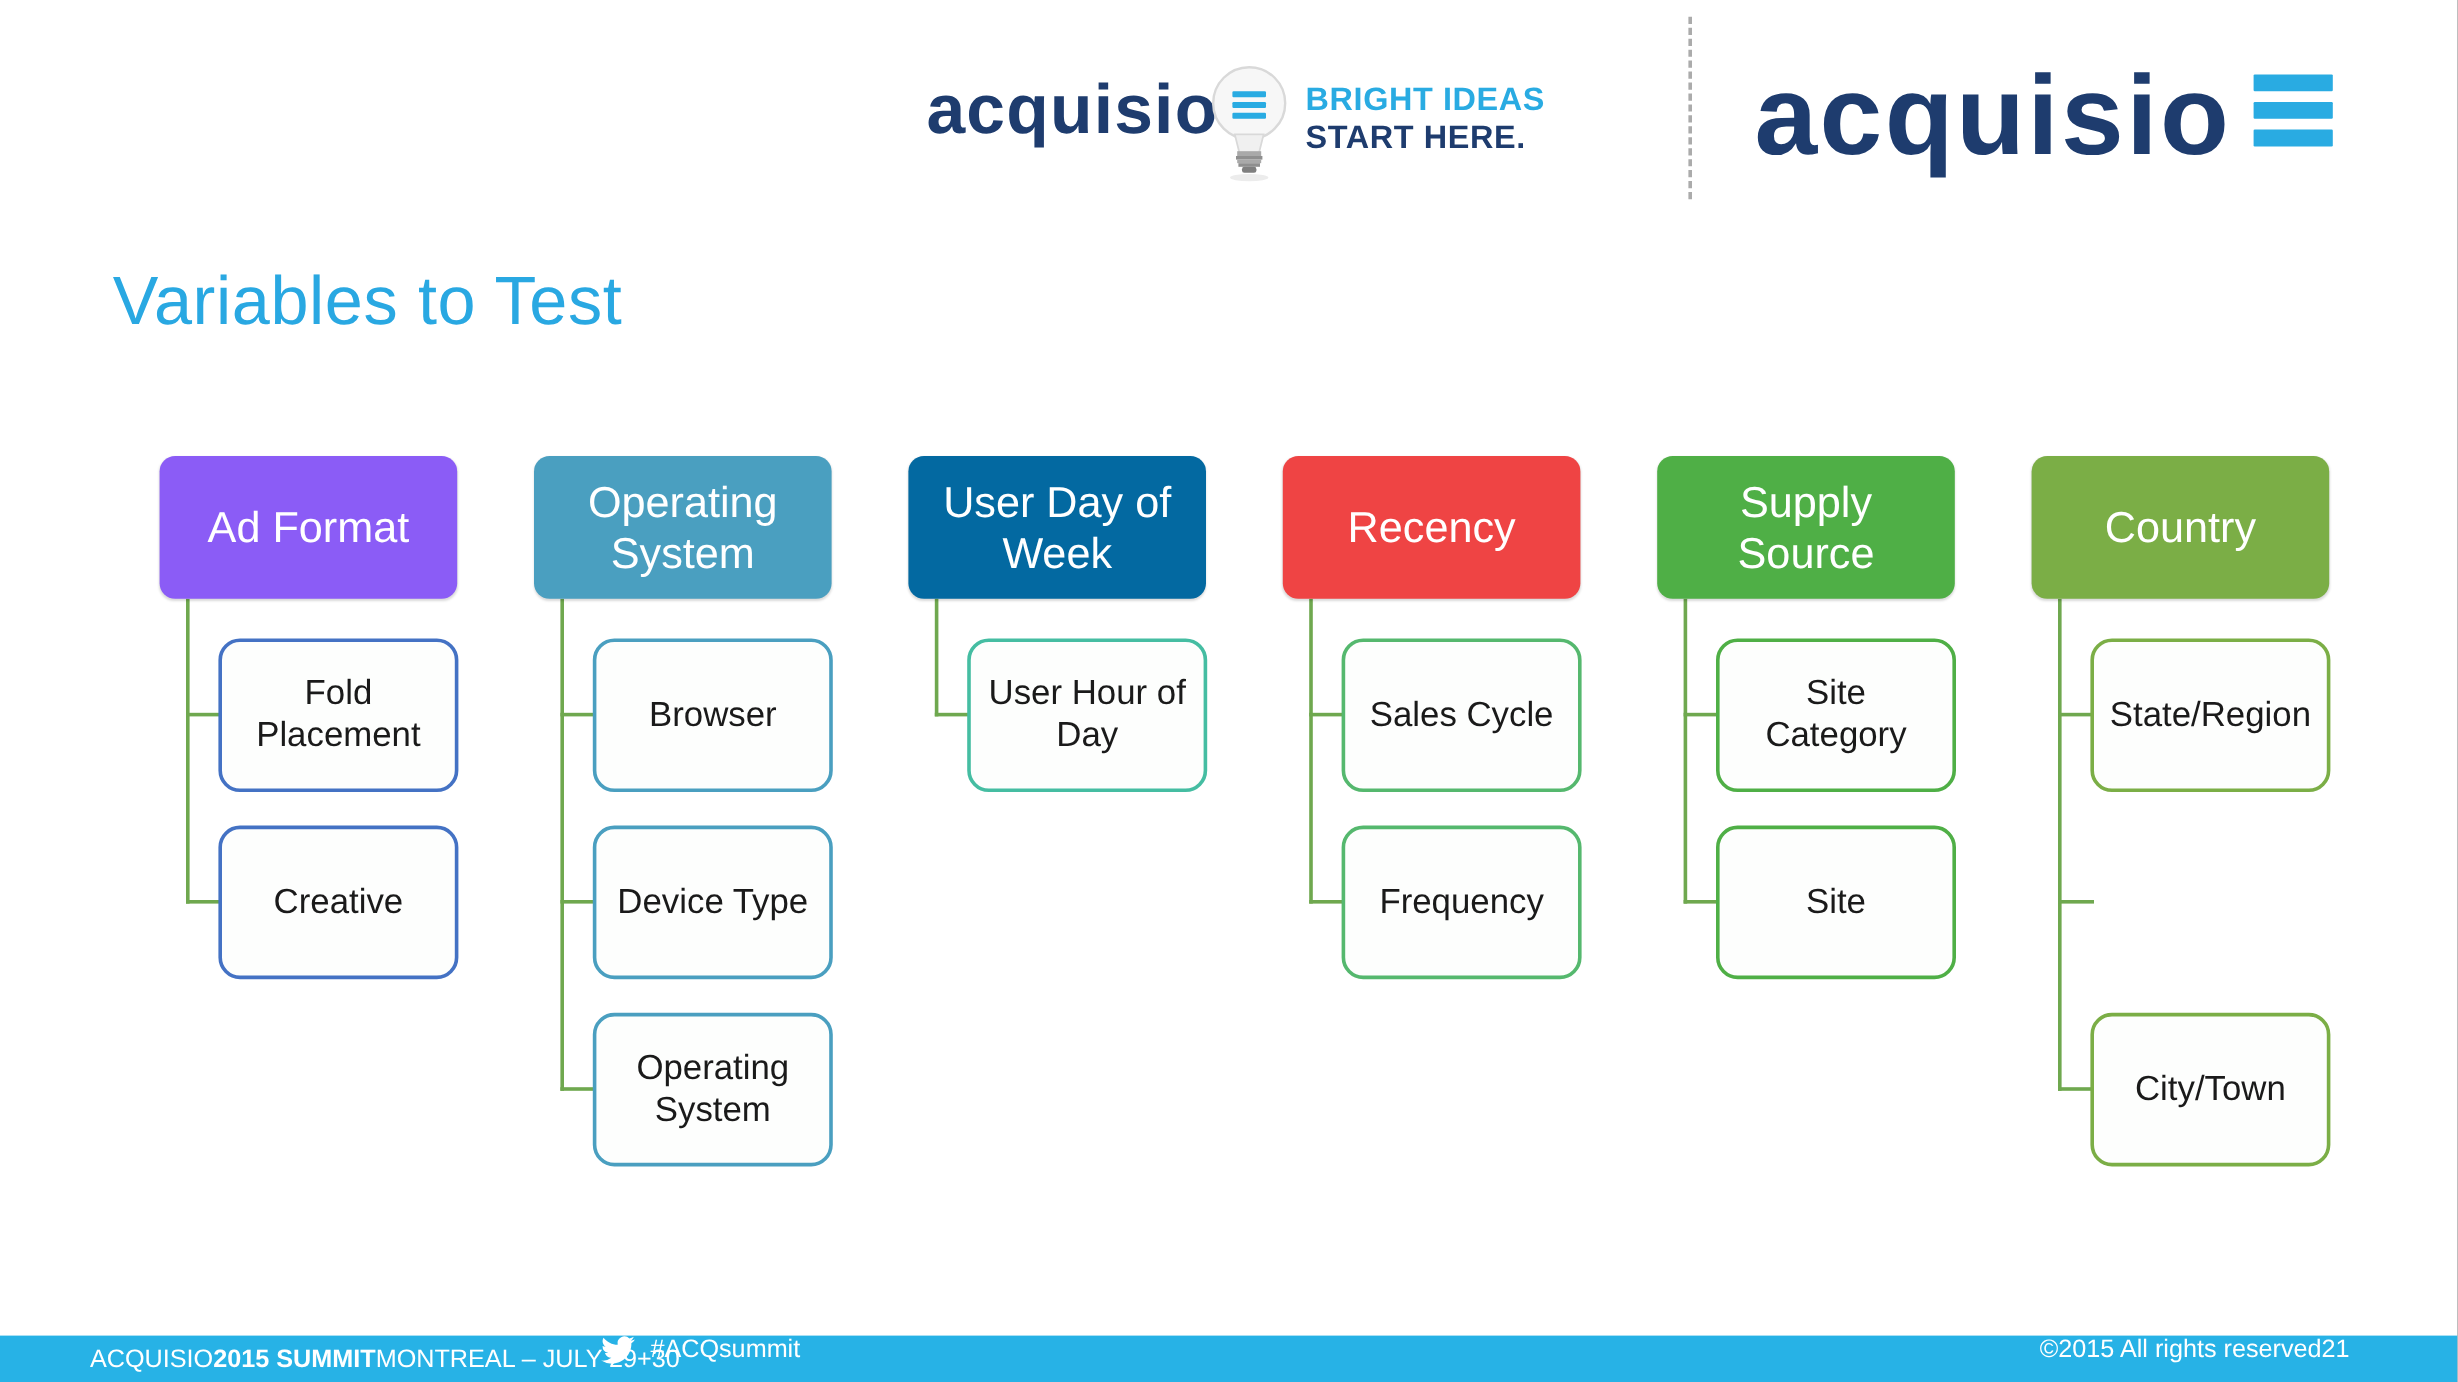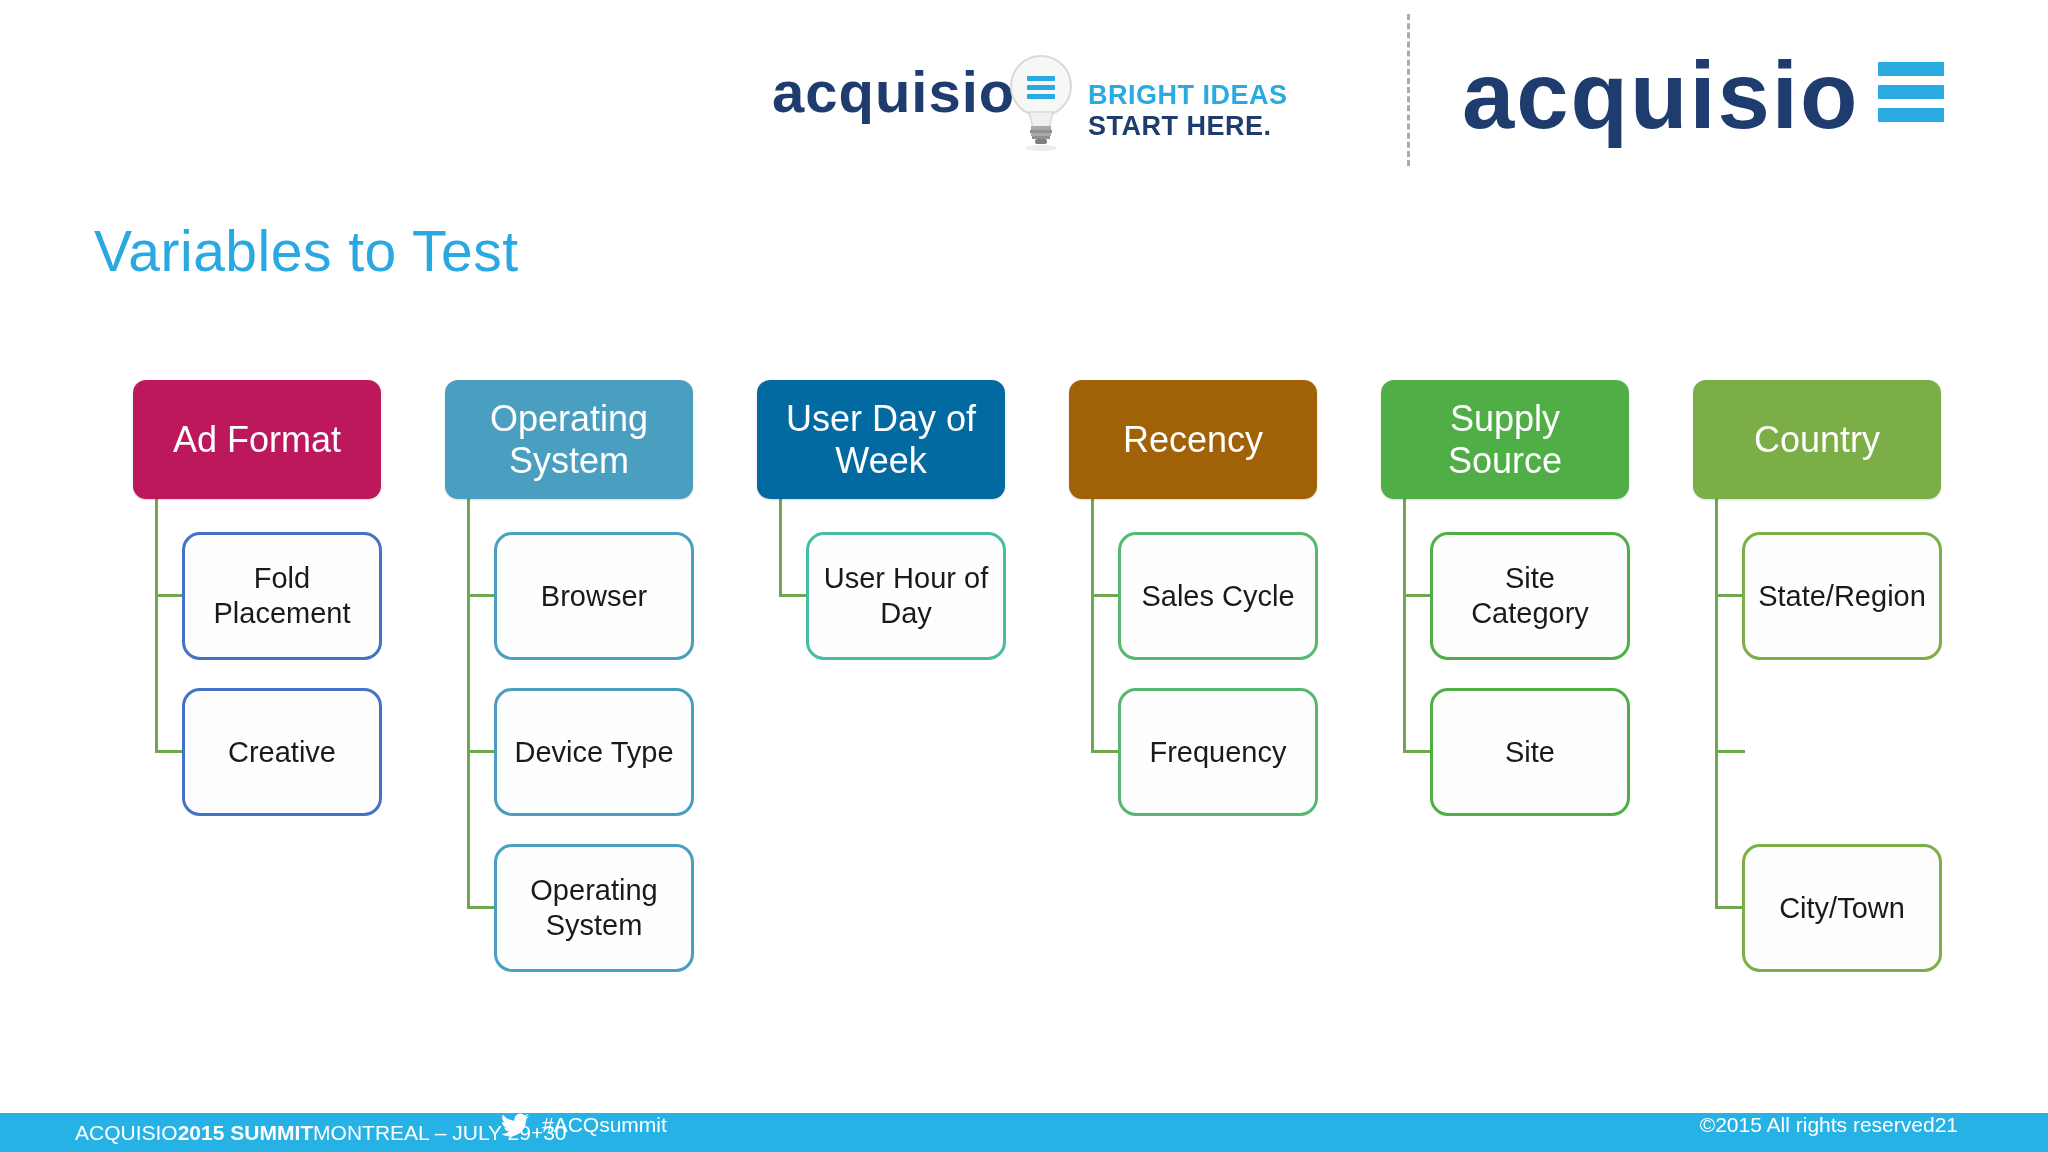--- a/index.html
+++ b/index.html
@@ -195,41 +195,41 @@
     <rect x="23" y="42" width="28" height="5" rx="1" style="fill: rgb(41, 171, 226);"></rect>
     <rect x="27" y="74" width="20" height="4" fill="#a9a9a9"></rect>
     <rect x="26" y="78" width="22" height="3" fill="#8f8f8f"></rect>
     <rect x="27" y="81" width="20" height="3" fill="#a9a9a9"></rect>
     <rect x="28" y="84" width="18" height="3" fill="#8f8f8f"></rect>
     <rect x="31" y="87" width="12" height="5" rx="2" fill="#7f7f7f"></rect>
     <ellipse cx="37" cy="96" rx="16" ry="3" fill="#ececec"></ellipse>
   </svg>
 
   <div class="tagline">
-    <div style="color: rgb(41, 171, 226); margin-top: 12px;">BRIGHT IDEAS</div>
+    <div style="color: rgb(41, 171, 226);">BRIGHT IDEAS</div>
     <div style="color: rgb(30, 60, 110);">START HERE.</div>
   </div>
 
   <div class="header-divider"></div>
 
   <div class="right-wordmark" style="color: rgb(30, 60, 110);">acquisio</div>
 
   <div class="logo-bars">
     <div class="bar" style="background: rgb(41, 171, 226);"></div>
     <div class="bar" style="background: rgb(41, 171, 226);"></div>
     <div class="bar" style="background: rgb(41, 171, 226);"></div>
   </div>
 
   <div class="page-title" style="color: rgb(41, 168, 226);">Variables to Test</div>
 
   <div class="col c0">
     <div class="vline v2" style="background: rgb(111, 168, 79);"></div>
     <div class="stub s1" style="background: rgb(111, 168, 79);"></div>
     <div class="stub s2" style="background: rgb(111, 168, 79);"></div>
-    <div class="col-header" style="background: #be185d; text-align: right;">Ad Format</div>
+    <div class="col-header" style="background: #8b5cf6; text-align: right;">Ad Format</div>
     <div class="child-box r1" style="border-color: rgb(68, 114, 196);">Fold
 Placement</div>
     <div class="child-box r2" style="border-color: rgb(68, 114, 196);">Creative</div>
   </div>
 
   <div class="col c1">
     <div class="vline v3" style="background: rgb(111, 168, 79);"></div>
     <div class="stub s1" style="background: rgb(111, 168, 79);"></div>
     <div class="stub s2" style="background: rgb(111, 168, 79);"></div>
     <div class="stub s3" style="background: rgb(111, 168, 79);"></div>
@@ -247,21 +247,21 @@
     <div class="col-header" style="background: #0369a1;">User Day of
 Week</div>
     <div class="child-box r1" style="border-color: rgb(69, 189, 162);">User Hour of
 Day</div>
   </div>
 
   <div class="col c3">
     <div class="vline v2" style="background: rgb(111, 168, 79);"></div>
     <div class="stub s1" style="background: rgb(111, 168, 79);"></div>
     <div class="stub s2" style="background: rgb(111, 168, 79);"></div>
-    <div class="col-header" style="background: #a16207;">Recency</div>
+    <div class="col-header" style="background: #ef4444;">Recency</div>
     <div class="child-box r1" style="border-color: rgb(85, 184, 110);">Sales Cycle</div>
     <div class="child-box r2" style="border-color: rgb(85, 184, 110);">Frequency</div>
   </div>
 
   <div class="col c4">
     <div class="vline v2" style="background: rgb(111, 168, 79);"></div>
     <div class="stub s1" style="background: rgb(111, 168, 79);"></div>
     <div class="stub s2" style="background: rgb(111, 168, 79);"></div>
     <div class="col-header" style="background: rgb(79, 175, 70);">Supply
 Source</div>

